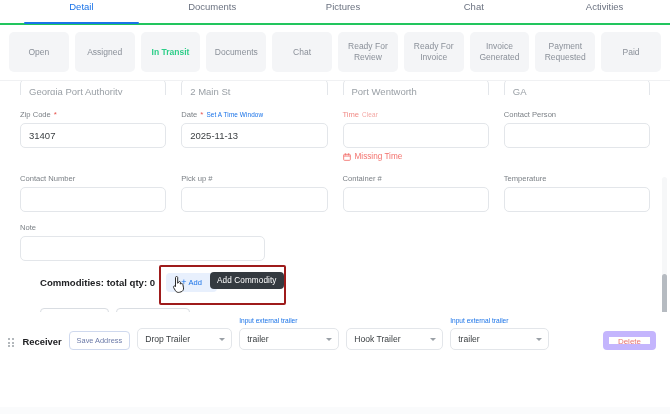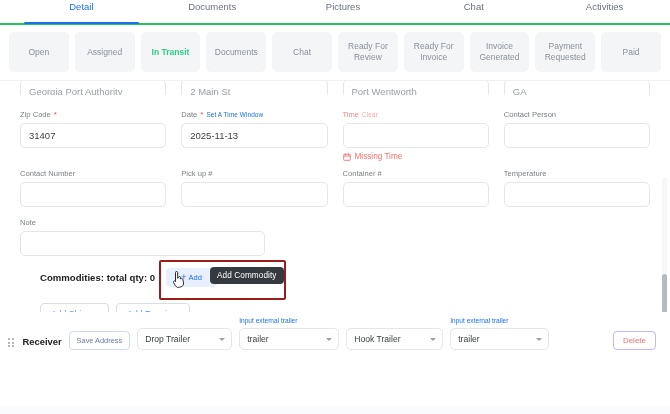--- a/index.html
+++ b/index.html
@@ -163,21 +163,21 @@
   .sel .chev {
     position:absolute; right:6px; top:50%; margin-top:-1.5px;
     width:0;height:0;border-left:3.2px solid transparent;border-right:3.2px solid transparent;border-top:3.6px solid #9aa0a6;
   }
   .sel.w1 { width:95px; }
   .sel.w2 { width:100px; }
   .sel.w3 { width:97px; }
   .sel.w4 { width:99px; }
   .delete-btn {
     margin-left:auto; margin-bottom:6px;
-    border:1px solid #c4b5fd; background:#fff; border-radius:4px;
+    border:6px solid #c4b5fd; background:#fff; border-radius:4px;
     color:#e8746f; font-size:8px; height:19px; padding: 0 9px;
     cursor:pointer; font-family:"Liberation Sans", sans-serif;
   }
 
   
   .vscroll {
     position:absolute; right:3px; top:96px; width:5px; height:218px;
     background:#f6f7f8; border-radius:3px;
   }
   .vscroll .thumb {
@@ -288,21 +288,21 @@
         </div>
 
         <div class="cell">
           <div class="fld-label">
             <span>Contact Person</span>
           </div>
           <input class="inp" value="" style="">
         </div>
       </div>
 
-      <div class="row" style="margin-top:8px;">
+      <div class="row" style="margin-top:13px;">
         <div class="cell">
           <div class="fld-label">
             <span>Contact Number</span>
           </div>
           <input class="inp" value="" style="">
         </div>
         <div class="cell">
           <div class="fld-label">
             <span>Pick up #</span>
           </div>

